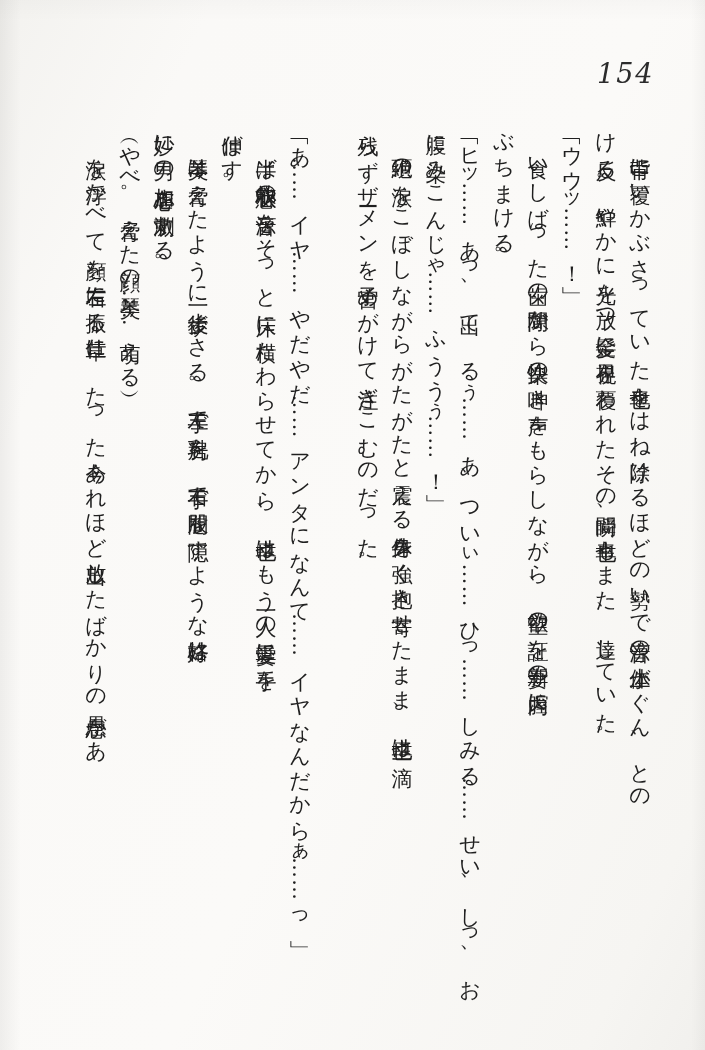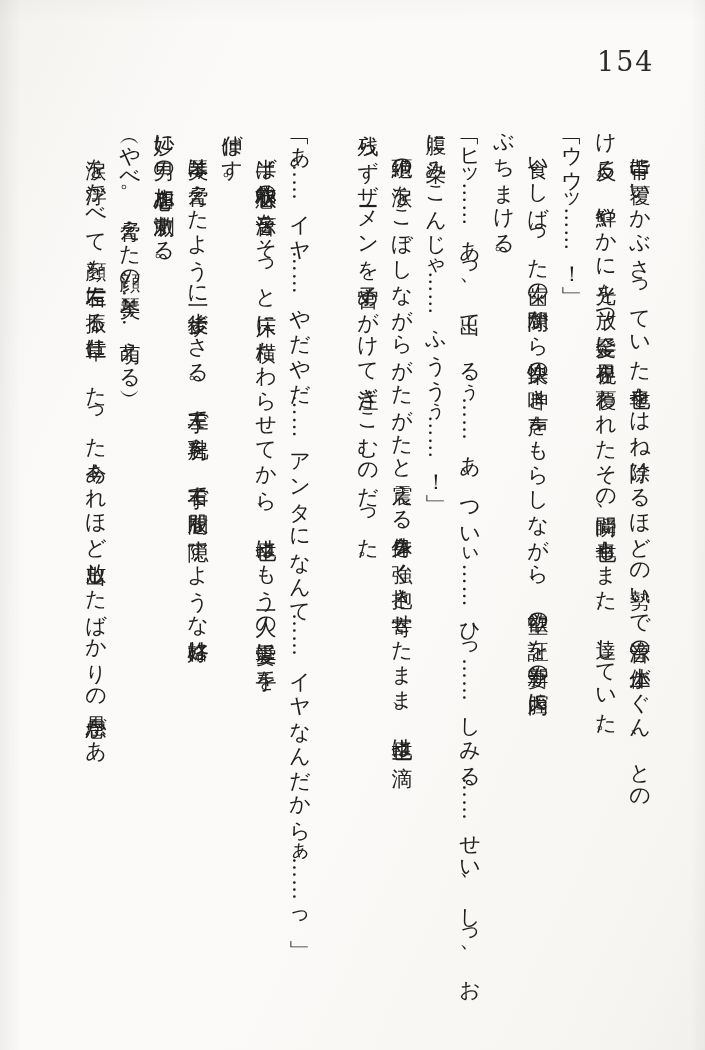--- a/index.html
+++ b/index.html
@@ -22,23 +22,24 @@
     position: absolute;
     inset: 0;
     background:
       linear-gradient(to right, rgba(0,0,0,0.05), rgba(0,0,0,0) 3%),
       linear-gradient(to left, rgba(0,0,0,0.03), rgba(0,0,0,0) 2%),
       linear-gradient(to bottom, rgba(0,0,0,0.02), rgba(0,0,0,0) 2%);
     pointer-events: none;
   }
   .pagenum {
     position: absolute;
-    top: 46px;
+    top: 58px;
     left: 597px;
     font-size: 27px;
+    font-style: italic;
     letter-spacing: 2px;
     color: #2b2b2b;
   }
   .text-block {
     position: absolute;
     top: 119px;
     right: 48px;
     height: 880px;
     writing-mode: vertical-rl;
     text-orientation: mixed;

